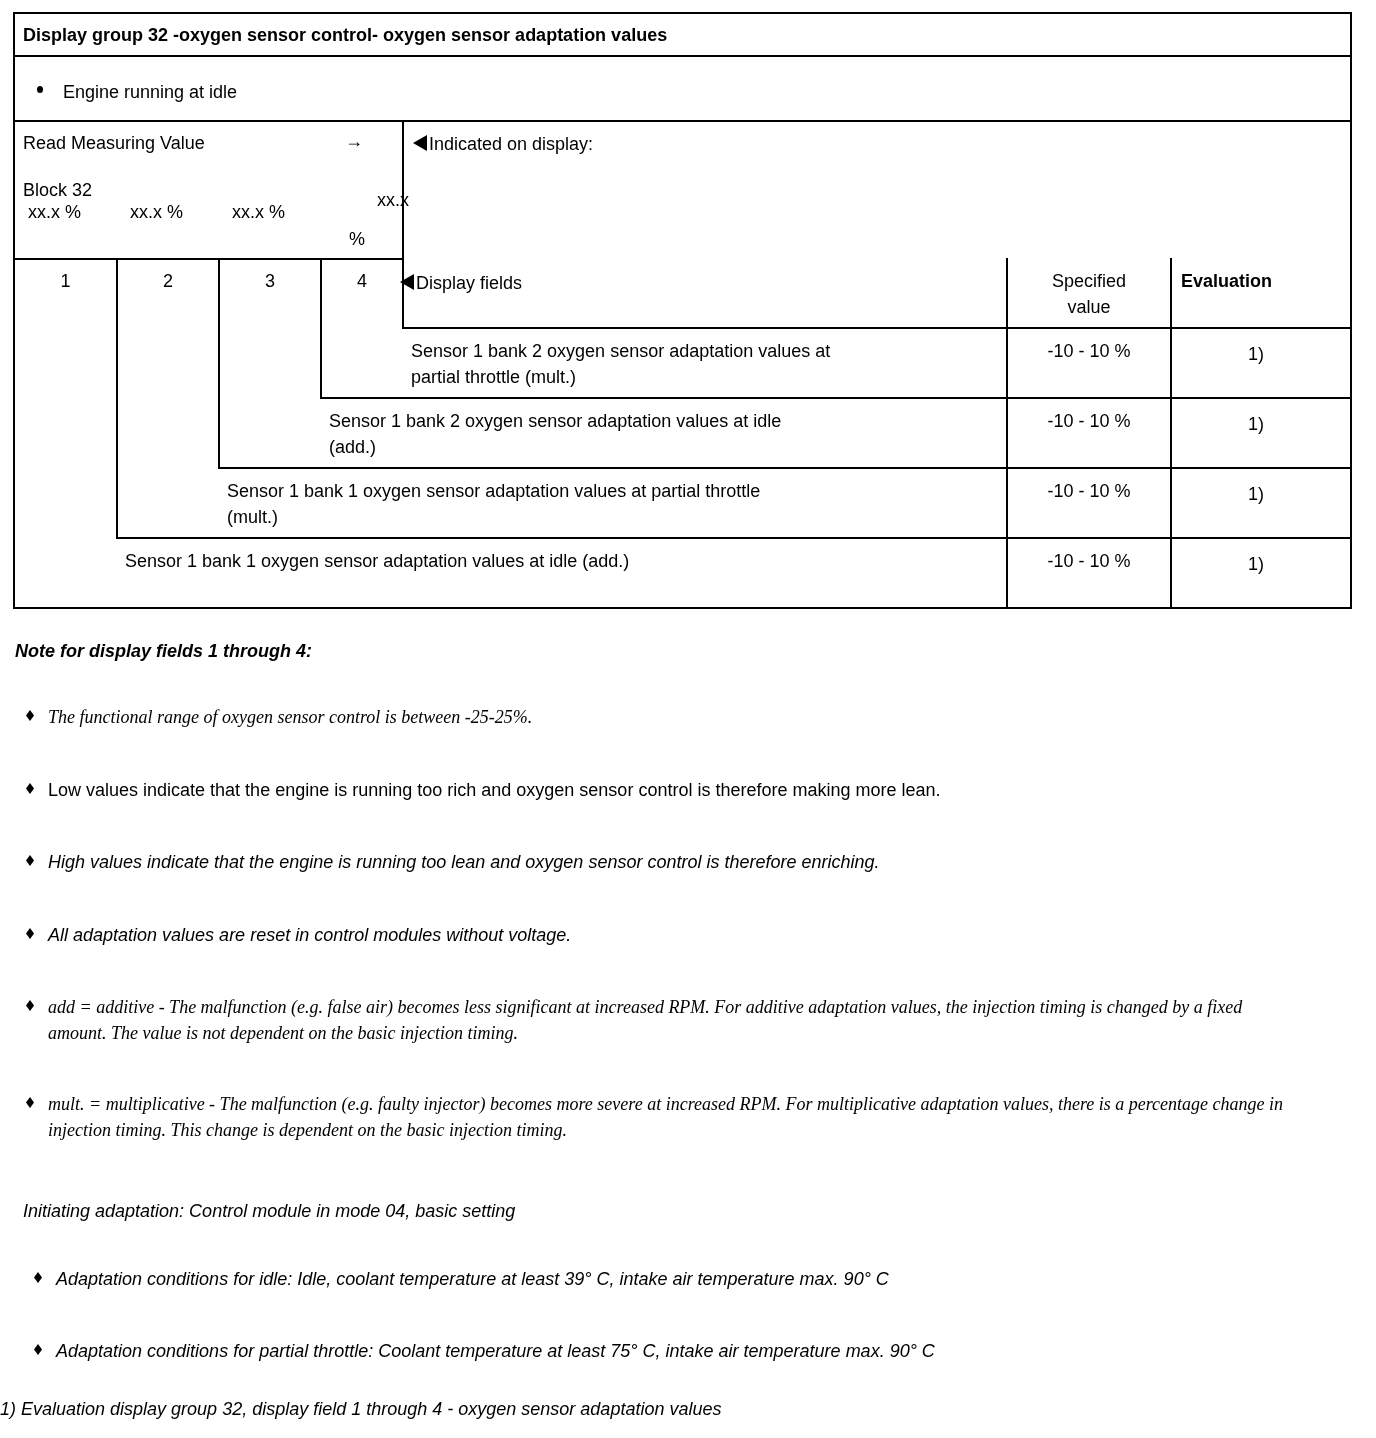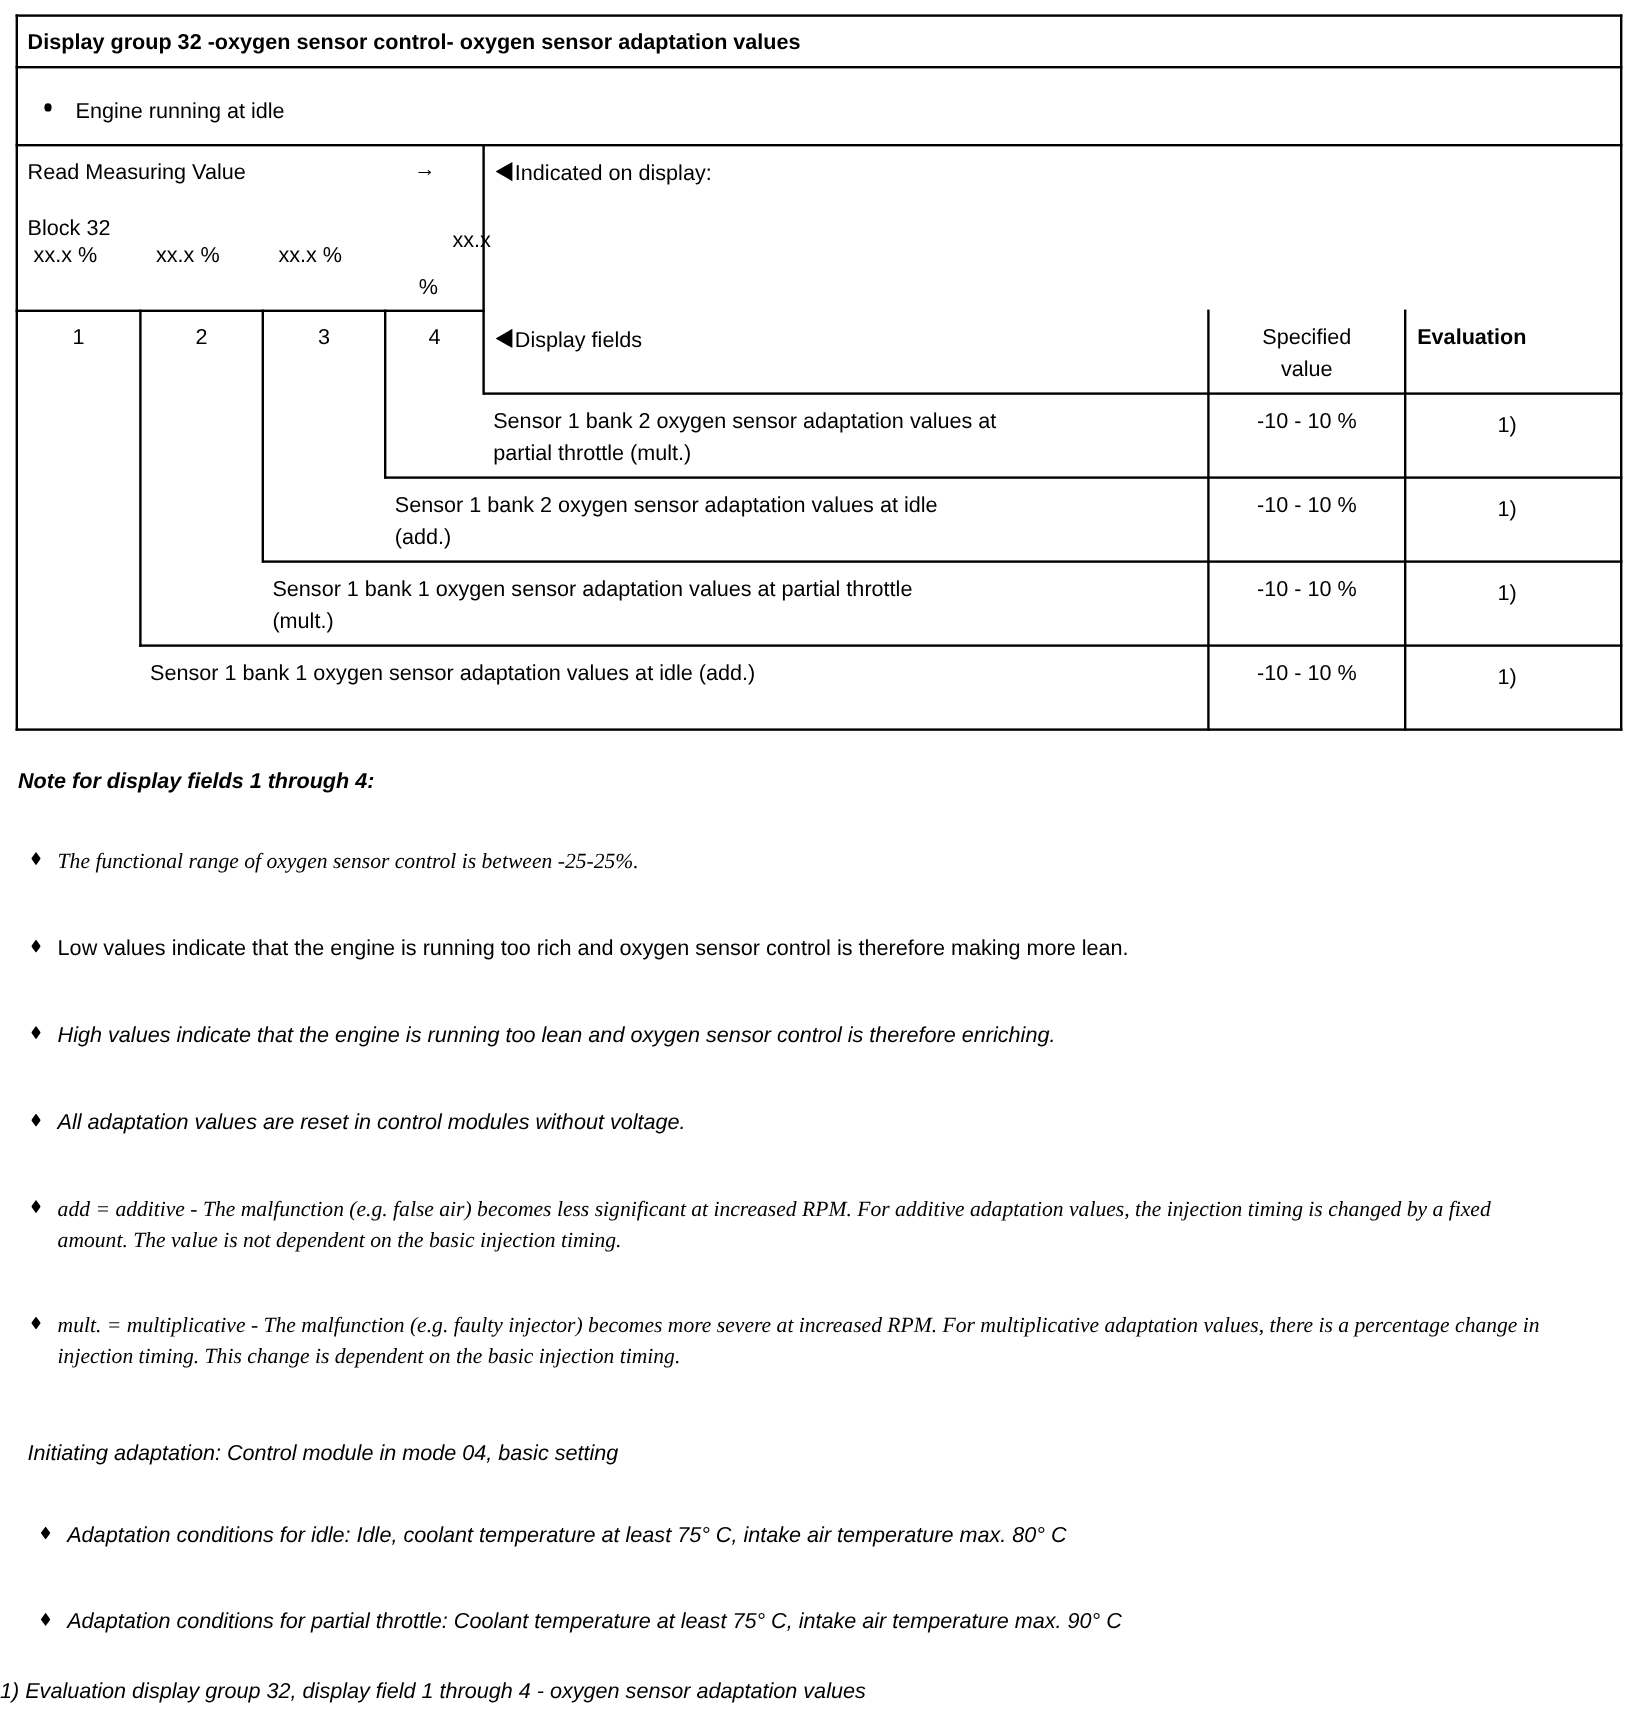--- a/index.html
+++ b/index.html
@@ -56,21 +56,21 @@
 
   <div class="txt" style="left:413px;top:131px;text-align:center;">
     <span class="tri"></span><span>Indicated on display:</span>
   </div>
 
   <div class="txt c" style="left:15px;top:268px;width:101px;">1</div>
   <div class="txt c" style="left:118px;top:268px;width:100px;">2</div>
   <div class="txt c" style="left:220px;top:268px;width:100px;">3</div>
   <div class="txt c" style="left:322px;top:268px;width:80px;">4</div>
 
-  <div class="txt" style="left:413px;top:270px;">
+  <div class="txt" style="left:400px;top:270px;">
     <span class="tri"></span><span>Display fields</span>
   </div>
   <div class="txt c" style="left:1008px;top:268px;width:162px;">Specified</div>
   <div class="txt c" style="left:1008px;top:294px;width:162px;">value</div>
   <div class="txt b" style="left:1181px;top:268px;">Evaluation</div>
 
   <div>
     <div class="txt" style="left:411px;top:338px;">Sensor 1 bank 2 oxygen sensor adaptation values at</div>
     <div class="txt" style="left:411px;top:364px;">partial throttle (mult.)</div>
     <div class="txt c" style="left:1008px;top:338px;width:162px;">-10 - 10 %</div>
@@ -115,19 +115,19 @@
 
   <div class="diamond" style="left:26px;top:1000px;"></div>
   <div class="txt i wrap" style="left:48px;top:994px;width:1240px;">add = additive - The malfunction (e.g. false air) becomes less significant at increased RPM. For additive adaptation values, the injection timing is changed by a fixed amount. The value is not dependent on the basic injection timing.</div>
 
   <div class="diamond" style="left:26px;top:1097px;"></div>
   <div class="txt i wrap" style="left:48px;top:1091px;width:1265px;">mult. = multiplicative - The malfunction (e.g. faulty injector) becomes more severe at increased RPM. For multiplicative adaptation values, there is a percentage change in injection timing. This change is dependent on the basic injection timing.</div>
 
   <div class="txt i" style="left:23px;top:1198px;">Initiating adaptation: Control module in mode 04, basic setting</div>
 
   <div class="diamond" style="left:34px;top:1272px;"></div>
-  <div class="txt i" style="left:56px;top:1266px;">Adaptation conditions for idle: Idle, coolant temperature at least 75° C, intake air temperature max. 80° C</div>
+  <div class="txt i" style="left:56px;top:1266px;">Adaptation conditions for idle: Idle, coolant temperature at least 39° C, intake air temperature max. 90° C</div>
 
   <div class="diamond" style="left:34px;top:1344px;"></div>
   <div class="txt i" style="left:56px;top:1338px;">Adaptation conditions for partial throttle: Coolant temperature at least 75° C, intake air temperature max. 90° C</div>
 
   <div class="txt" style="left:0;top:1396px;font-style:italic;">1) Evaluation display group 32, display field 1 through 4 - oxygen sensor adaptation values</div>
 </div>
 
 </body></html>

